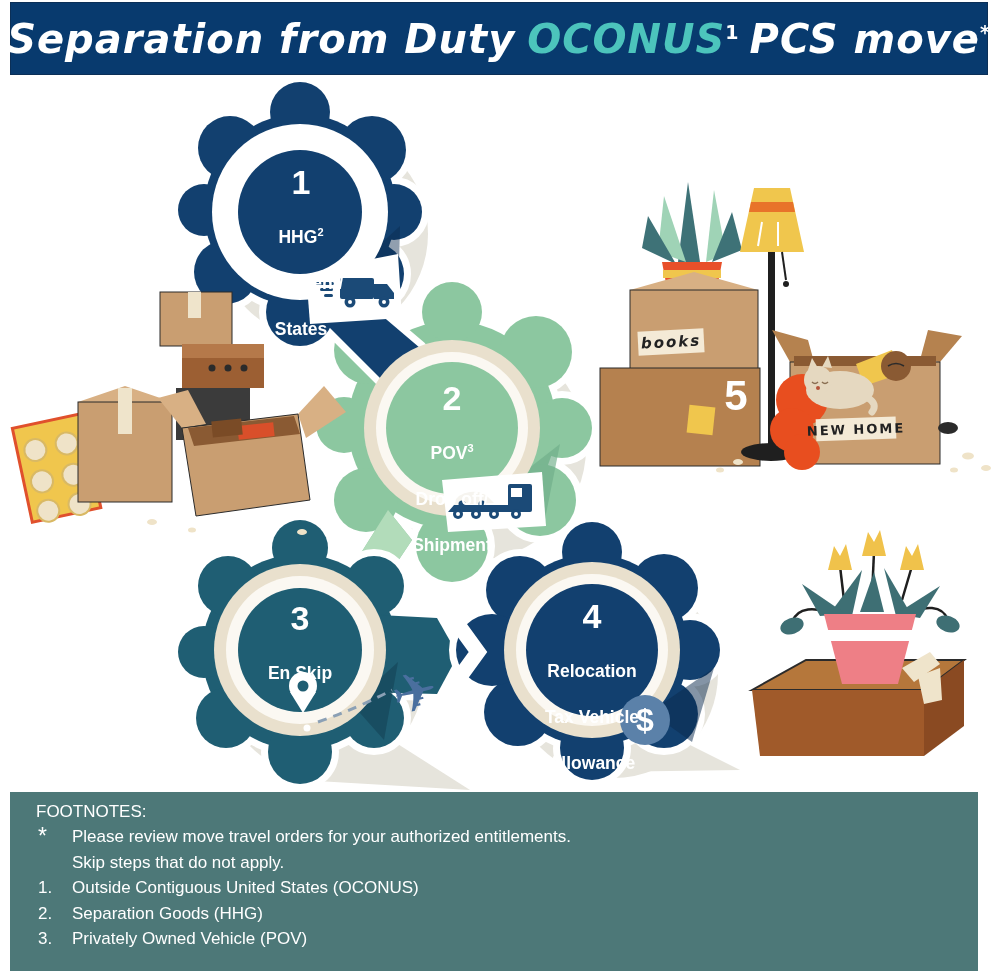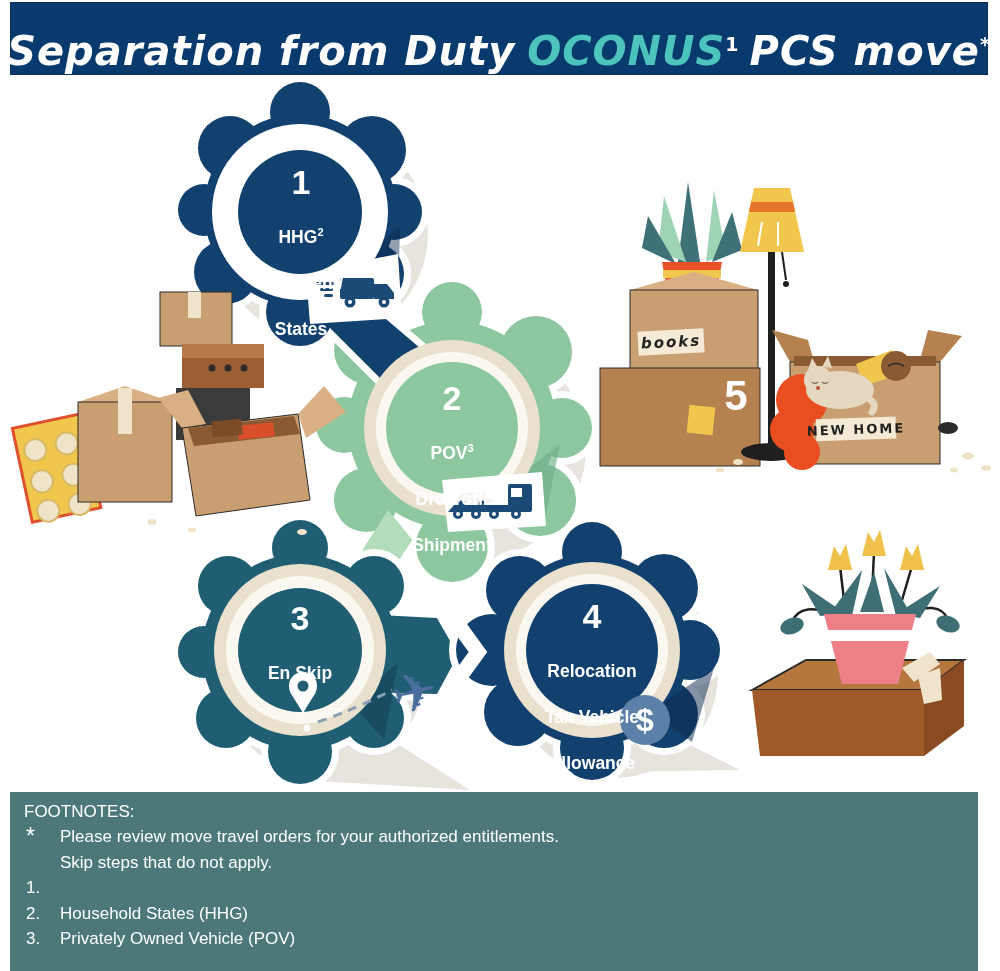--- a/index.html
+++ b/index.html
@@ -4,21 +4,21 @@
 <style>
   html,body { margin:0; padding:0; background:#fff; }
   .canvas {
     position:relative; width:1000px; height:971px; background:#fff;
     overflow:hidden; font-family:"Liberation Sans",sans-serif;
   }
   
   .banner {
     position:absolute; left:10px; top:2px; width:978px; height:73px;
     background:#083a6e; border:1px solid #0b2f57; box-sizing:border-box;
-    display:flex; align-items:flex-end; justify-content:center; z-index:3;
+    display:flex; align-items:center; justify-content:center; z-index:3;
   }
   .title {
     color:#ffffff; font-style:italic; font-weight:700; font-size:40px;
     letter-spacing:1px; font-family:"DejaVu Sans",sans-serif; white-space:nowrap;
   }
   .title .hl { color:#4cc4bc; margin-left:12px; }
   .title .t2 { margin-left:10px; }
   .title sup { font-size:19px; font-style:normal; }
   
   svg.art { position:absolute; left:0; top:0; z-index:1; }
@@ -31,21 +31,21 @@
   .step-line { font-size:17.5px; line-height:1.22;margin-top:25px; }
   .step-line sup { font-size:11px; }
   #step1-label { left:216px; top:164px; }
   #step2-label { left:367px; top:380px; }
   #step3-label { left:215px; top:600px; }
   #step4-label { left:507px; top:598px; }
   
   .footnotes {
     position:absolute; left:10px; top:792px; width:968px; height:179px;
     background:#4d7878; color:#fff; font-size:17px; z-index:3;
-    padding:7px 0 0 14px; box-sizing:border-box; line-height:25.4px;
+    padding:7px 0 0 26px; box-sizing:border-box; line-height:25.4px;
   }
   .fn-row { display:flex; }
   .fn-marker { width:34px; flex:none; padding-left:2px; }
   .fn-ast { font-size:23px; line-height:25px; }
   .fn-text b { font-weight:700; }
 </style>
 </head>
 <body>
 
 <div class="canvas">
@@ -397,24 +397,25 @@
     <div class="fn-heading">FOOTNOTES:</div>
     <div class="fn-row">
       <span class="fn-marker fn-ast">*</span>
       <div class="fn-text">
         <div>Please review move travel orders for your authorized entitlements.</div>
         <div>Skip steps that do not apply.</div>
       </div>
     </div>
     <div class="fn-row">
       <span class="fn-marker">1.</span>
+      <div class="fn-text">Outside Contiguous United States (OCONUS)</div>
     </div>
     <div class="fn-row">
       <span class="fn-marker">2.</span>
-      <div class="fn-text">Household States (HHG)</div>
+      <div class="fn-text">Separation Goods (HHG)</div>
     </div>
     <div class="fn-row">
       <span class="fn-marker">3.</span>
       <div class="fn-text">Privately Owned Vehicle (POV)</div>
     </div>
   </footer>
 
 </div>
 
 </body></html>

